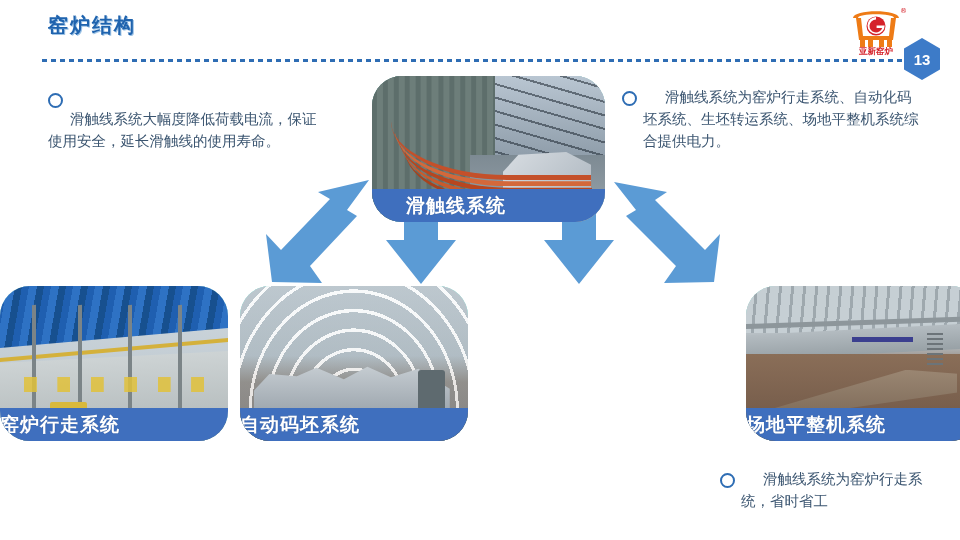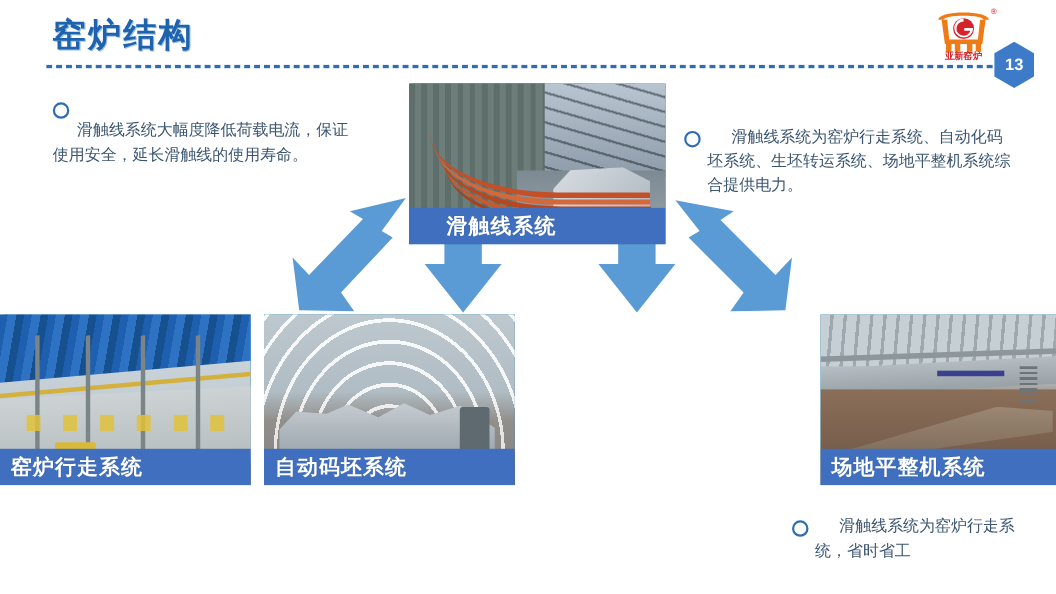--- a/index.html
+++ b/index.html
@@ -6,21 +6,21 @@
   body{
     width:960px;height:540px;overflow:hidden;background:#ffffff;
     font-family:"Liberation Sans","DejaVu Sans",sans-serif;
     position:relative;
   }
   .slide{position:absolute;inset:0;background:#fff;}
 
   
   .title{
     position:absolute;left:48px;top:12px;
-    font-size:30px;font-weight:bold;color:#1F63AE;
+    font-size:20px;font-weight:bold;color:#1F63AE;
     letter-spacing:2px;
     text-shadow:1px 1px 0 #9dc3e6;
     white-space:nowrap;
   }
   .divider{
     position:absolute;left:42px;top:59px;width:878px;height:3px;
     background-image:linear-gradient(to right,#2E6DB4 0 5px,transparent 5px 9px);
     background-size:9px 3px;background-repeat:repeat-x;
   }
 
@@ -40,32 +40,32 @@
   .bullet .ring{
     flex:0 0 auto;width:11px;height:11px;border:2.5px solid #2E6DB4;
     border-radius:50%;margin-top:5px;margin-right:6px;
   }
   .bullet .txt{
     color:#3B5570;font-size:14.5px;line-height:22px;
     font-family:"DejaVu Sans","Liberation Sans",sans-serif;
     text-indent:22px;
   }
   #bullet-left{left:48px;top:88px;width:280px;flex-direction:column;}
-  #bullet-right{left:622px;top:86px;width:300px;margin-top:28px;}
+  #bullet-right{left:622px;top:86px;width:300px;}
   #bullet-bottom{left:720px;top:468px;width:230px;}
 
   
-  .card{position:absolute;overflow:hidden;background:#0369a1;}
+  .card{position:absolute;overflow:hidden;background:#5eead4;border-radius:30px;}
   .card .photo{position:absolute;inset:0;overflow:hidden;}
   .card .cap{
     position:absolute;left:0;bottom:0;height:33px;
     background:#3F6FBE;color:#ffffff;
     font-size:19px;font-weight:bold;letter-spacing:1px;
     display:flex;align-items:center;
-    padding-left:10px;box-sizing:border-box;
+    box-sizing:border-box;
     font-family:"DejaVu Sans","Liberation Sans",sans-serif;
     text-shadow:0 0 1px rgba(0,0,0,.25);
   }
 
   
   #card-hero{left:372px;top:76px;width:233px;height:146px;}
   #card-hero .cap{width:100%;height:33px;font-size:19px;padding-left:34px;}
 
   
   #card-1{left:0px;  top:286px;width:228px;height:155px;}

